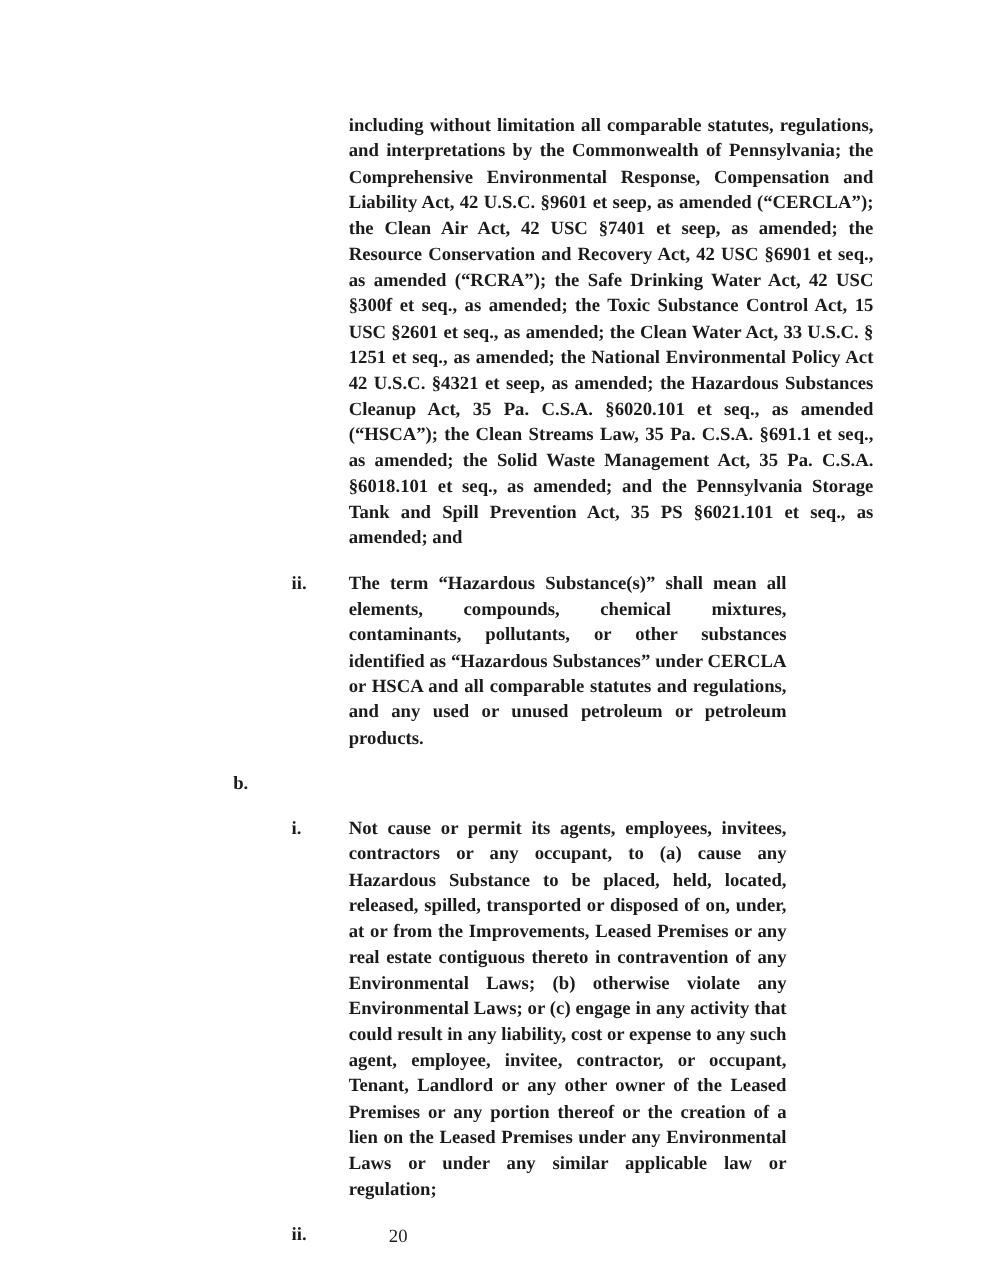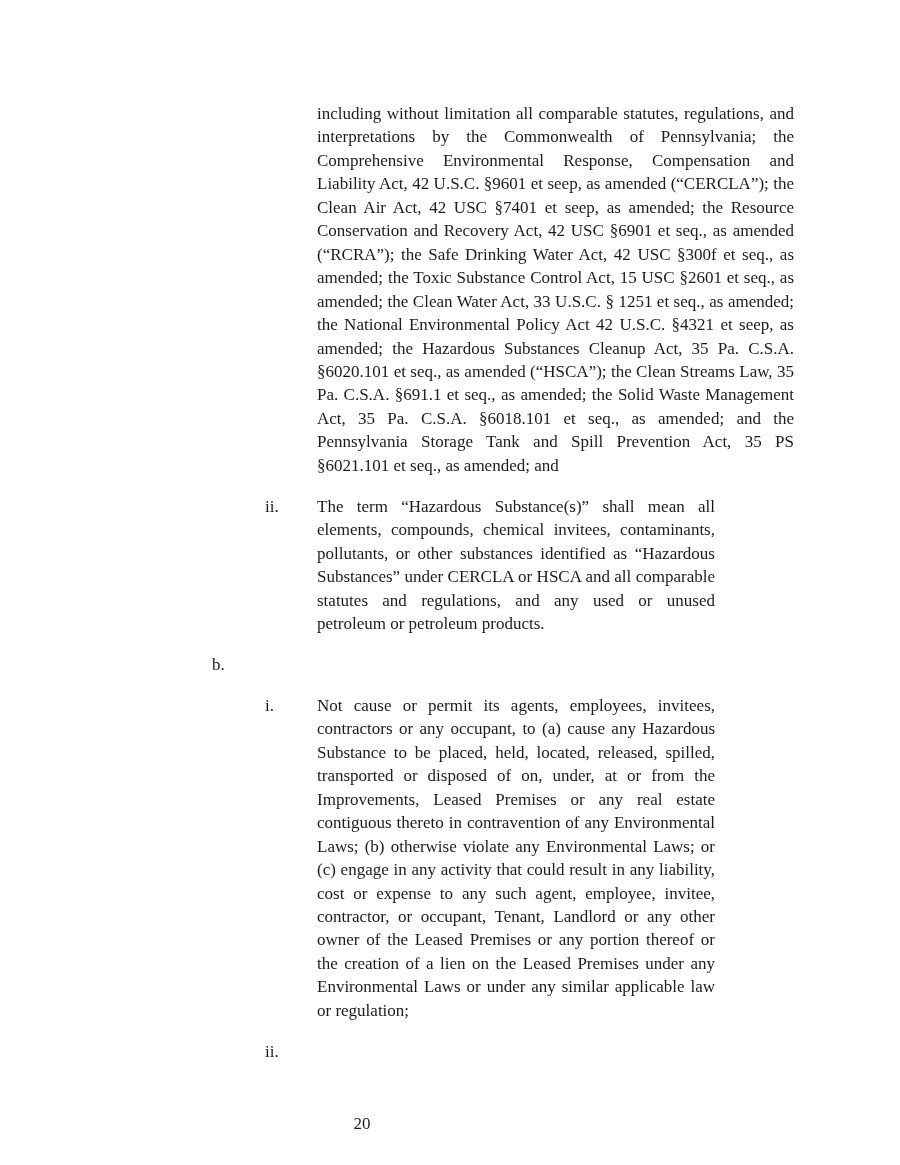--- a/index.html
+++ b/index.html
@@ -12,20 +12,21 @@
     font-size: 17px;
     line-height: 23.45px;
     color: #1b1b1b;
     overflow: hidden;
   }
   .content {
     position: absolute;
     top: 102px;
     left: 0;
     width: 715px;
+    font-weight: bold;
   }
   
   .p-cont {
     margin-left: 317px;
     width: 477px;
     text-align: justify;
     margin-bottom: 17.5px;
   }
   
   .li {
@@ -65,21 +66,21 @@
 </style>
 </head>
 <body>
 
 <div class="content">
 
   <p class="p-cont">including without limitation all comparable statutes, regulations, and interpretations by the Commonwealth of Pennsylvania; the Comprehensive Environmental Response, Compensation and Liability Act, 42 U.S.C. §9601 et seep, as amended (“CERCLA”); the Clean Air Act, 42 USC §7401 et seep, as amended; the Resource Conservation and Recovery Act, 42 USC §6901 et seq., as amended (“RCRA”); the Safe Drinking Water Act, 42 USC §300f et seq., as amended; the Toxic Substance Control Act, 15 USC §2601 et seq., as amended; the Clean Water Act, 33 U.S.C. § 1251 et seq., as amended; the National Environmental Policy Act 42 U.S.C. §4321 et seep, as amended; the Hazardous Substances Cleanup Act, 35 Pa. C.S.A. §6020.101 et seq., as amended (“HSCA”); the Clean Streams Law, 35 Pa. C.S.A. §691.1 et seq., as amended; the Solid Waste Management Act, 35 Pa. C.S.A. §6018.101 et seq., as amended; and the Pennsylvania Storage Tank and Spill Prevention Act, 35 PS §6021.101 et seq., as amended; and</p>
 
   <div class="li">
     <span class="lab">ii.</span>
-    <p class="txt">The term “Hazardous Substance(s)” shall mean all elements, compounds, chemical invitees, contaminants, pollutants, or other substances identified as “Hazardous Substances” under CERCLA or HSCA and all comparable statutes and regulations, and any used or unused petroleum or petroleum products.</p>
+    <p class="txt">The term “Hazardous Substance(s)” shall mean all elements, compounds, chemical mixtures, contaminants, pollutants, or other substances identified as “Hazardous Substances” under CERCLA or HSCA and all comparable statutes and regulations, and any used or unused petroleum or petroleum products.</p>
   </div>
 
   <div class="b-row">
     <span class="lab">b.</span>
   </div>
 
   <div class="li">
     <span class="lab">i.</span>
     <p class="txt">Not cause or permit its agents, employees, invitees, contractors or any occupant, to (a) cause any Hazardous Substance to be placed, held, located, released, spilled, transported or disposed of on, under, at or from the Improvements, Leased Premises or any real estate contiguous thereto in contravention of any Environmental Laws; (b) otherwise violate any Environmental Laws; or (c) engage in any activity that could result in any liability, cost or expense to any such agent, employee, invitee, contractor, or occupant, Tenant, Landlord or any other owner of the Leased Premises or any portion thereof or the creation of a lien on the Leased Premises under any Environmental Laws or under any similar applicable law or regulation;</p>
   </div>

